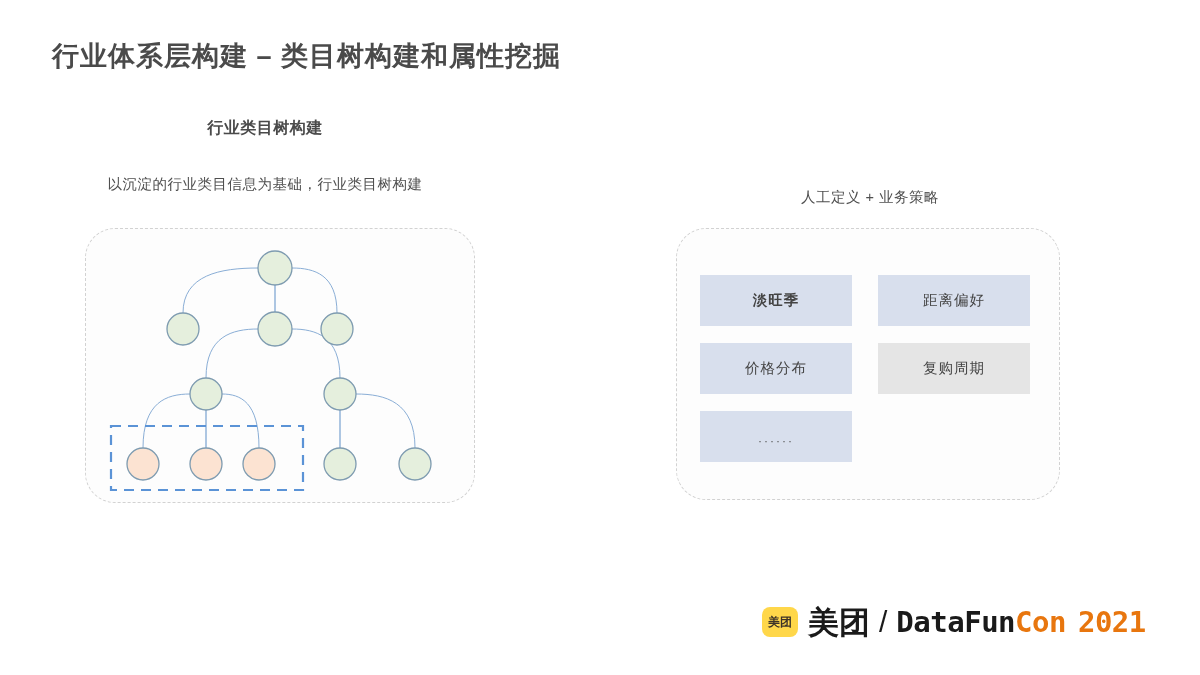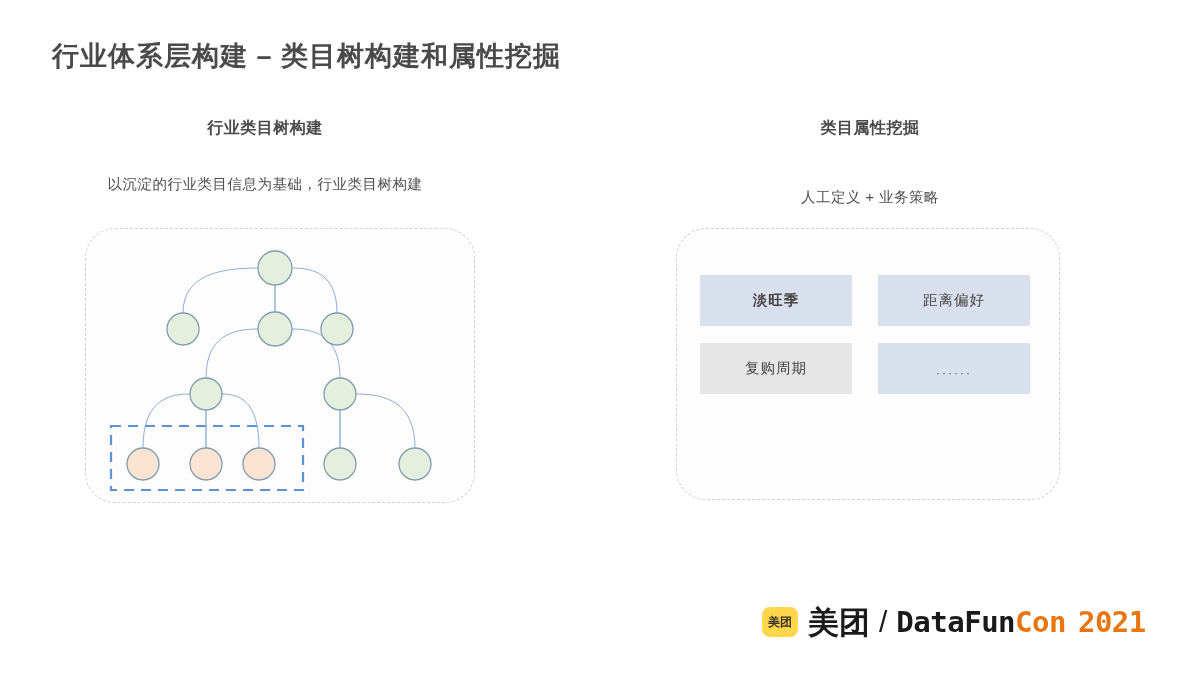--- a/index.html
+++ b/index.html
@@ -190,29 +190,29 @@
         <circle cx="121" cy="166" r="16" fill="#e5efdd" stroke="#7e9bb0" stroke-width="1.3"></circle>
         <circle cx="255" cy="166" r="16" fill="#e5efdd" stroke="#7e9bb0" stroke-width="1.3"></circle>
         <circle cx="58" cy="236" r="16" fill="#fce3d2" stroke="#7e9bb0" stroke-width="1.3"></circle>
         <circle cx="121" cy="236" r="16" fill="#fce3d2" stroke="#7e9bb0" stroke-width="1.3"></circle>
         <circle cx="174" cy="236" r="16" fill="#fce3d2" stroke="#7e9bb0" stroke-width="1.3"></circle>
         <circle cx="255" cy="236" r="16" fill="#e5efdd" stroke="#7e9bb0" stroke-width="1.3"></circle>
         <circle cx="330" cy="236" r="16" fill="#e5efdd" stroke="#7e9bb0" stroke-width="1.3"></circle>
       </g>
   </svg>
 
-  <div class="col-heading" id="right-heading">类目属性挖掘</div>
 
   <div class="col-sub" id="right-sub">人工定义 + 业务策略</div>
 
   <div class="panel" id="attr-panel"></div>
 
   <div id="attr-grid">
       <div class="attr-box" style="background: rgb(216, 223, 237); font-weight: bold;">淡旺季</div>
       <div class="attr-box" style="background: rgb(216, 223, 237);">距离偏好</div>
+      <div class="attr-box" style="background: rgb(216, 223, 237);">价格分布</div>
       <div class="attr-box" style="background: #e5e5e5;">复购周期</div>
       <div class="attr-box ellipsis" style="background: rgb(216, 223, 237);">······</div>
     </div>
 
   <div id="footer-brand">
     <div id="meituan-badge">美团</div>
     <div id="meituan-word">美团</div>
     <div id="brand-slash">/</div>
     <div class="brand-mono" id="brand-datafun">DataFun</div>
     <div class="brand-mono" id="brand-con">Con</div>

